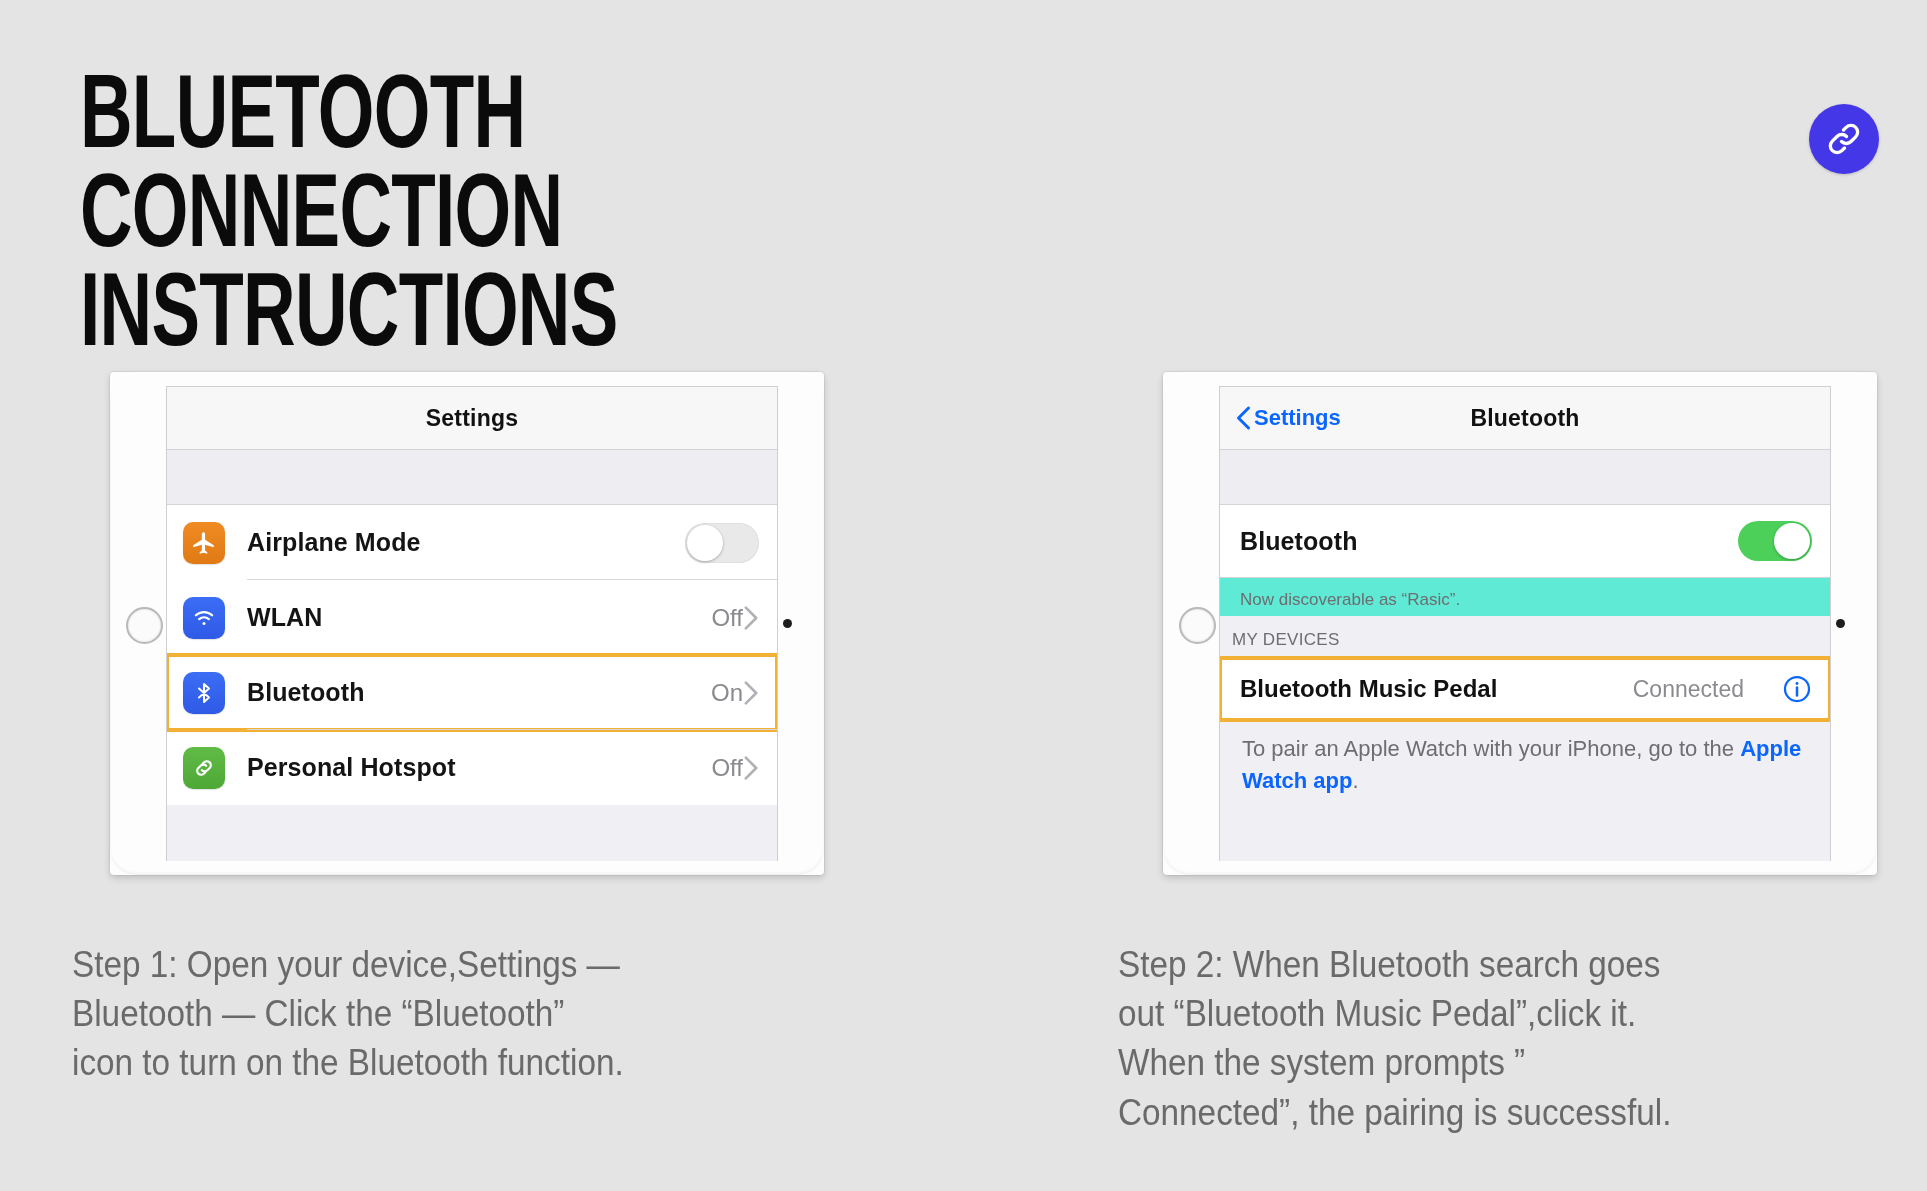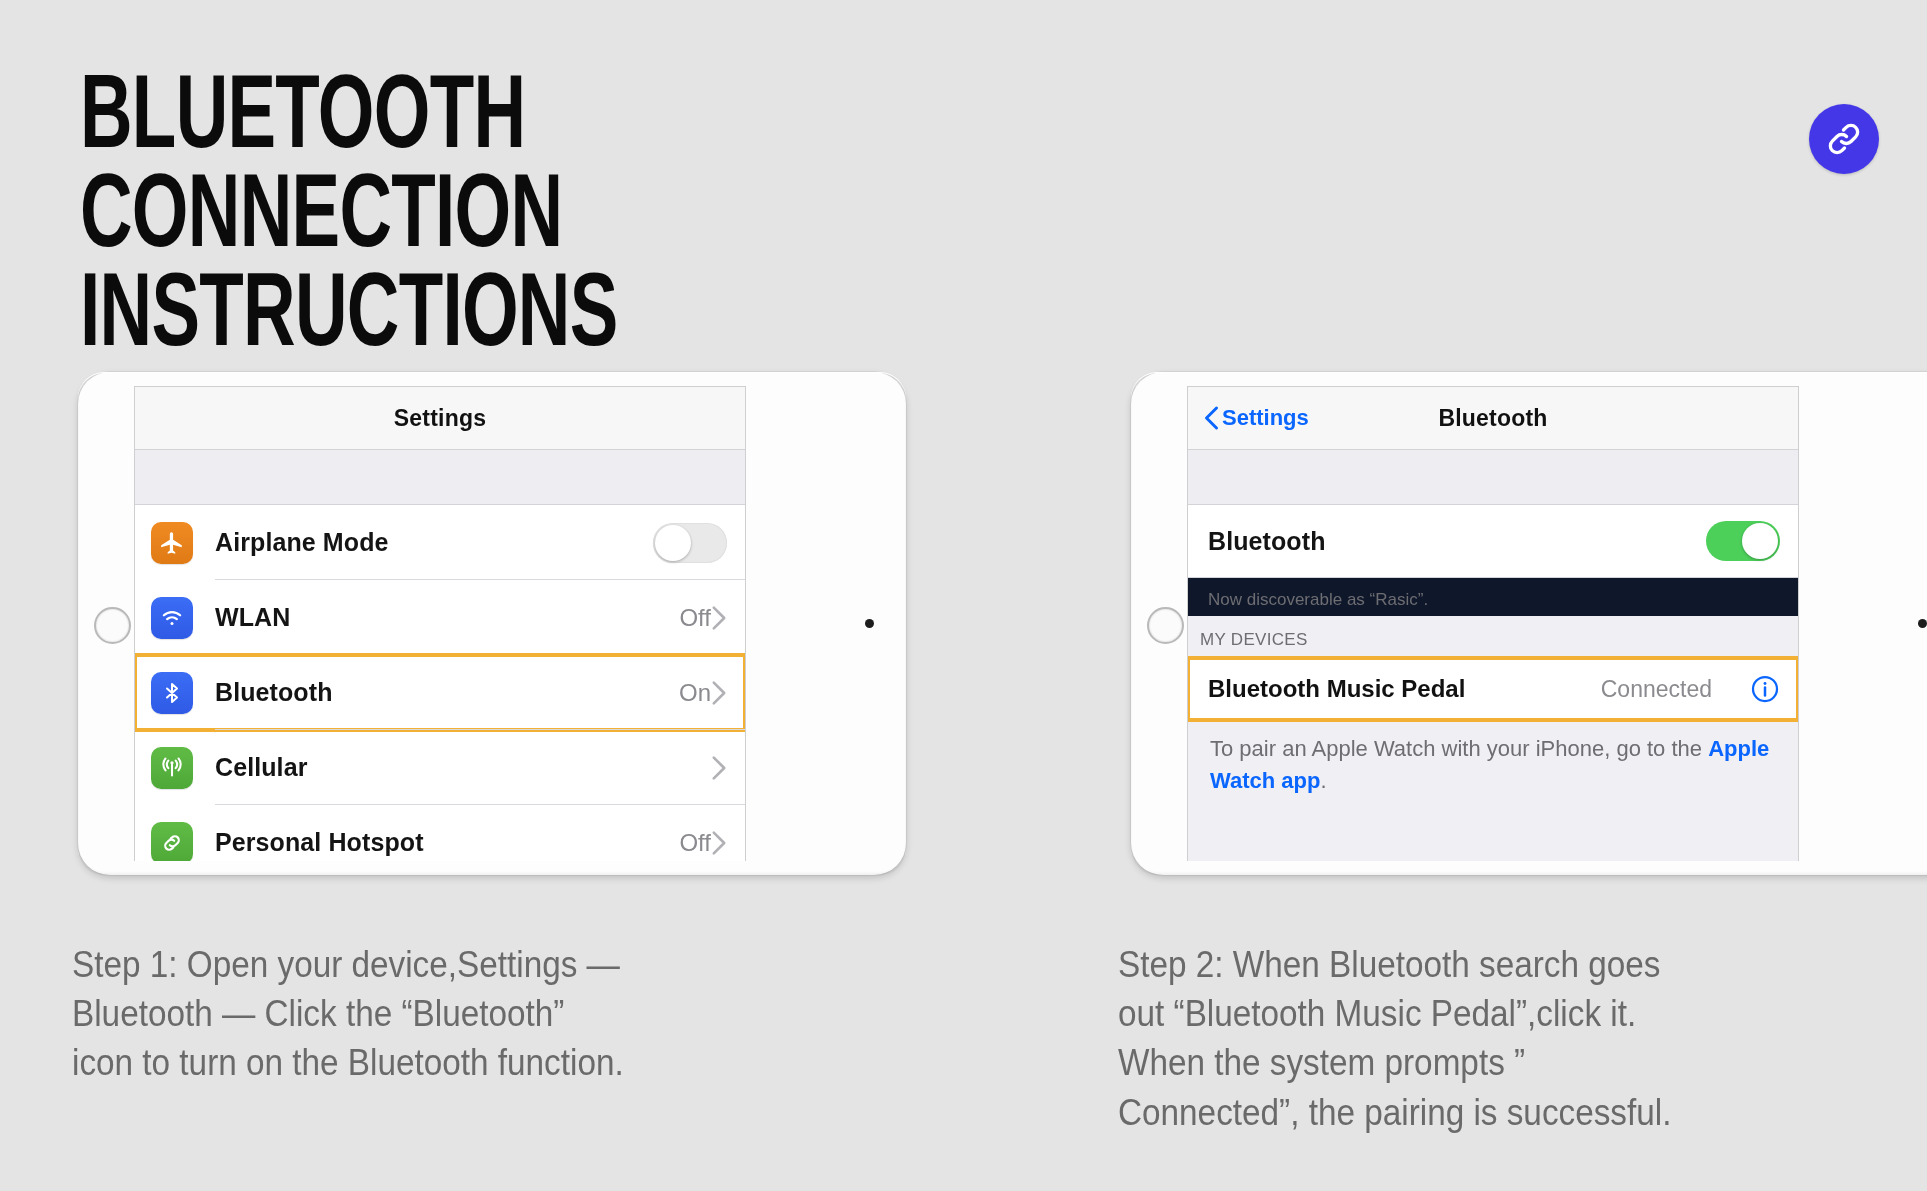--- a/index.html
+++ b/index.html
@@ -31,26 +31,27 @@
     width:70px;height:70px;border-radius:50%;
     background:#4437e8;
     display:flex;align-items:center;justify-content:center;
     box-shadow:0 1px 3px rgba(0,0,0,.18);
   }
   #link-badge svg{display:block;}
 
   
   .tablet{
     position:absolute;top:372px;
-    width:828px;height:503px;
+    width:714px;height:503px;
     background:#fdfdfd;
-    border-radius:32px;
+    border-radius:4px;
     box-shadow:
       0 3px 7px rgba(0,0,0,.16),
       0 0 0 1px rgba(0,0,0,.05);
+    margin-left: 32px;
   }
   .tablet::after{ 
     content:"";position:absolute;inset:0;border-radius:26px;
     box-shadow:inset 0 1px 0 #ffffff, inset 0 -2px 3px rgba(0,0,0,.05);
     pointer-events:none;
   }
   #tablet-1{left:78px;}
   #tablet-2{left:1131px;}
 
   .home-button{
@@ -148,21 +149,21 @@
   
   .highlight{
     outline:4px solid #f2b134;
     outline-offset:-2px;
     z-index:4;
   }
 
   
   .bt-row{height:72px;}
   .note{
-    background:#0f172a;
+    background:#5eead4;
     padding:12px 20px 6px 20px;
     font-size:17px;color:#6d6d72;
     border-top:1px solid #d4d4d8;
   }
   .section-head{
     background:#efeff4;
     padding:14px 20px 8px 12px;
     font-size:17px;color:#6d6d72;
     letter-spacing:.3px;
   }
@@ -269,39 +270,20 @@
         <span class="row-label">Bluetooth</span>
         <div class="row-right">
           <span class="row-value">On</span>
           <svg class="chev" width="16" height="26" viewBox="0 0 12 20" fill="none" stroke="#b0b0b5" stroke-width="2" stroke-linecap="round" stroke-linejoin="round">
             <path d="M2 2l8 8-8 8"></path>
           </svg>
         </div>
         <div class="sep"></div>
       </div>
 
-      <div class="row">
-        <div class="app-icon icon-cell">
-          <svg width="26" height="26" viewBox="0 0 24 24" fill="none" stroke="#fff" stroke-width="1.9" stroke-linecap="round">
-            <path d="M12 9v10"></path>
-            <circle cx="12" cy="7.2" r="1.5" fill="#fff" stroke="none"></circle>
-            <path d="M8.6 5.2a5.6 5.6 0 0 0 0 7"></path>
-            <path d="M15.4 5.2a5.6 5.6 0 0 1 0 7"></path>
-            <path d="M6 3.2a8.6 8.6 0 0 0 0 11"></path>
-            <path d="M18 3.2a8.6 8.6 0 0 1 0 11"></path>
-          </svg>
-        </div>
-        <span class="row-label">Cellular</span>
-        <div class="row-right">
-          <svg class="chev" width="16" height="26" viewBox="0 0 12 20" fill="none" stroke="#b0b0b5" stroke-width="2" stroke-linecap="round" stroke-linejoin="round">
-            <path d="M2 2l8 8-8 8"></path>
-          </svg>
-        </div>
-        <div class="sep"></div>
-      </div>
 
       <div class="row">
         <div class="app-icon icon-hotspot">
           <svg width="26" height="26" viewBox="0 0 24 24" fill="none" stroke="#fff" stroke-width="2" stroke-linecap="round" stroke-linejoin="round">
             <path d="M10 14a3.6 3.6 0 0 0 5.1 0l2.1-2.1a3.6 3.6 0 1 0-5.1-5.1L10.8 8"></path>
             <path d="M14 10a3.6 3.6 0 0 0-5.1 0l-2.1 2.1a3.6 3.6 0 1 0 5.1 5.1l1.3-1.2"></path>
           </svg>
         </div>
         <span class="row-label">Personal Hotspot</span>
         <div class="row-right">

